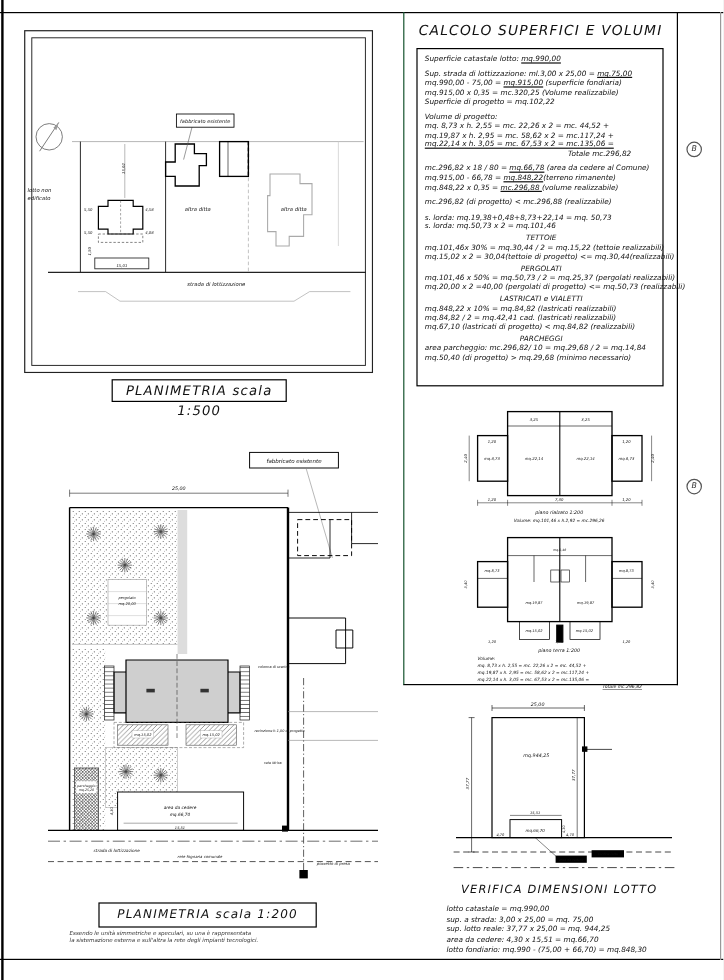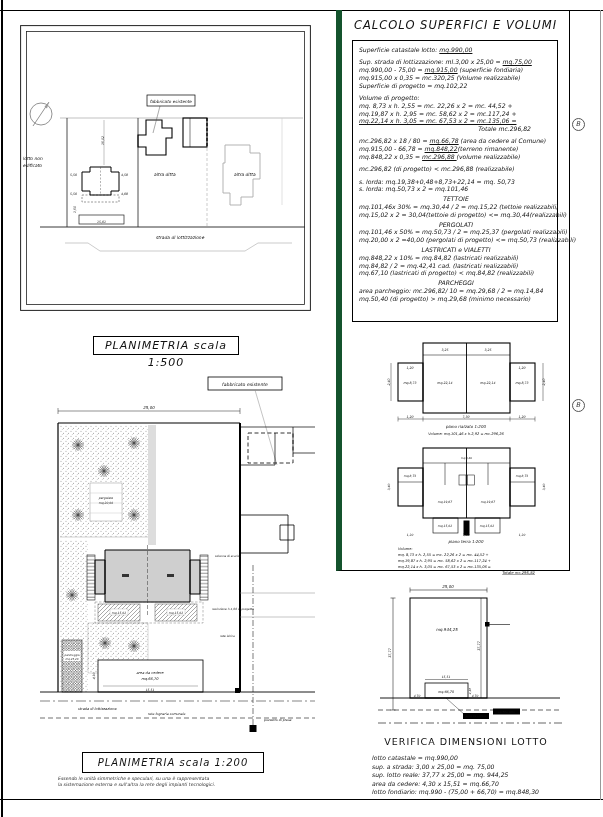--- a/index.html
+++ b/index.html
@@ -1,33 +1,33 @@
 <!DOCTYPE html>
 <html><head>
 <meta charset="utf-8">
 <style>
   html,body{margin:0;padding:0;background:#e8e8e8;}
   #page{position:relative;width:603px;height:817px;background:#ffffff;overflow:hidden;
         font-family:"DejaVu Sans",sans-serif;color:#111;}
   .abs{position:absolute;}
   .line{position:absolute;background:#000;}
   
-  #calc-panel{position:absolute;left:336px;top:10px;width:227px;height:560px;border-left:6px solid #14532d;border-right:1px solid #000;border-bottom:1px solid #000;}
+  #calc-panel{position:absolute;left:336px;top:10px;width:227px;height:560px;border-left:1px solid #14532d;border-right:1px solid #000;border-bottom:1px solid #000;}
   #calc-title{position:absolute;left:0;top:8px;width:100%;text-align:center;font-style:italic;font-size:11.5px;letter-spacing:1px;}
   #calc-box{position:absolute;left:10px;top:30px;width:206px;height:282px;border:1px solid #000;padding:5px 4px 0 6px;box-sizing:border-box;}
   .cl{font-style:italic;font-size:6.1px;line-height:7.8px;white-space:nowrap;}
   .cl .u{text-decoration:underline;}
   .cl.gap{height:4.5px;line-height:4.5px;}
   .cl.center{text-align:center;margin-top:2px;}
   .cl.right{text-align:right;padding-right:22px;}
   
   .title-box{position:absolute;border:1.3px solid #000;text-align:center;font-style:italic;letter-spacing:1px;background:#fff;}
   #note200{position:absolute;left:58px;top:776px;width:250px;font-style:italic;font-size:4.6px;line-height:6px;color:#333;}
   
-  #verifica-title{position:absolute;left:368px;top:736px;width:196px;text-align:center;font-size:9.5px;letter-spacing:1px;}
+  #verifica-title{position:absolute;left:368px;top:736px;width:196px;text-align:center;font-style:italic;font-size:9.5px;letter-spacing:1px;}
   #verifica-lines{position:absolute;left:372px;top:754px;width:195px;}
   #verifica-lines .vl{font-style:italic;font-size:6.1px;line-height:8.6px;white-space:nowrap;}
   
   .bmark{position:absolute;width:11px;height:11px;border:1px solid #555;border-radius:50%;
          font-size:6.5px;font-style:italic;text-align:center;line-height:11px;color:#333;}
   svg text{font-family:"DejaVu Sans",sans-serif;font-style:italic;fill:#111;}
 </style>
 </head>
 <body>
 
@@ -98,21 +98,21 @@
     <text x="50" y="151" font-size="3.2">5,50</text>
     <text x="50" y="170" font-size="3.2">5,50</text>
     <text x="101" y="151" font-size="3.2">4,58</text>
     <text x="101" y="170" font-size="3.2">4,08</text>
     <text x="84" y="120" font-size="3.2" transform="rotate(-90 84 120)">15,02</text>
     <text x="77" y="197.5" font-size="3.2">15,01</text>
     <text x="56" y="188" font-size="3.2" transform="rotate(-90 56 188)">1,50</text>
     <line x1="84" y1="95" x2="84" y2="140" stroke="#555" stroke-width="0.35"></line>
   </svg>
 
-  <div class="title-box" style="left:93px;top:336px;width:144px;height:17px;font-size:11px;line-height:17px;">
+  <div class="title-box" style="left:93px;top:316px;width:144px;height:17px;font-size:11px;line-height:17px;">
     <span>PLANIMETRIA scala 1:500</span>
   </div>
 
   <svg class="abs" style="left:30px;top:365px;" width="290" height="390" viewBox="0 0 290 390">
     <defs>
       <pattern id="stipple" width="5" height="5" patternUnits="userSpaceOnUse">
         <circle cx="1" cy="1.2" r="0.45" fill="#555"></circle>
         <circle cx="3.6" cy="3.2" r="0.45" fill="#555"></circle>
         <circle cx="2.2" cy="4.4" r="0.35" fill="#777"></circle>
       </pattern>

